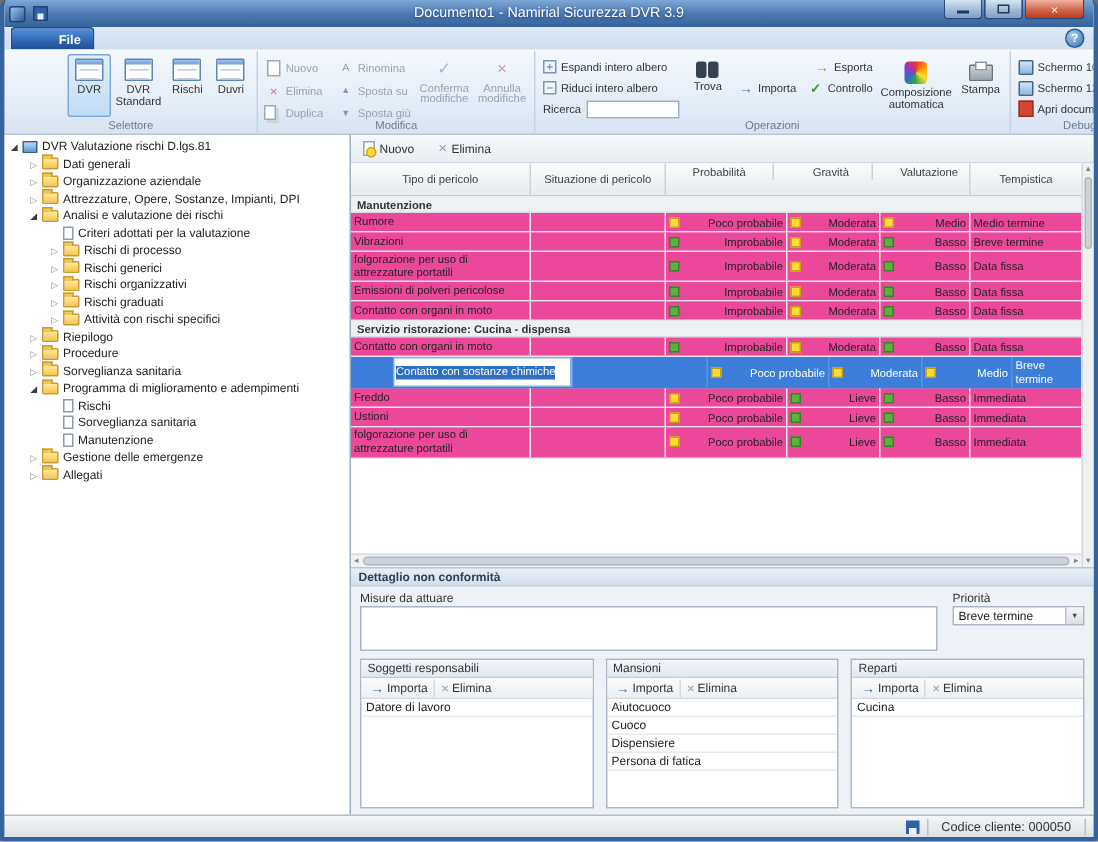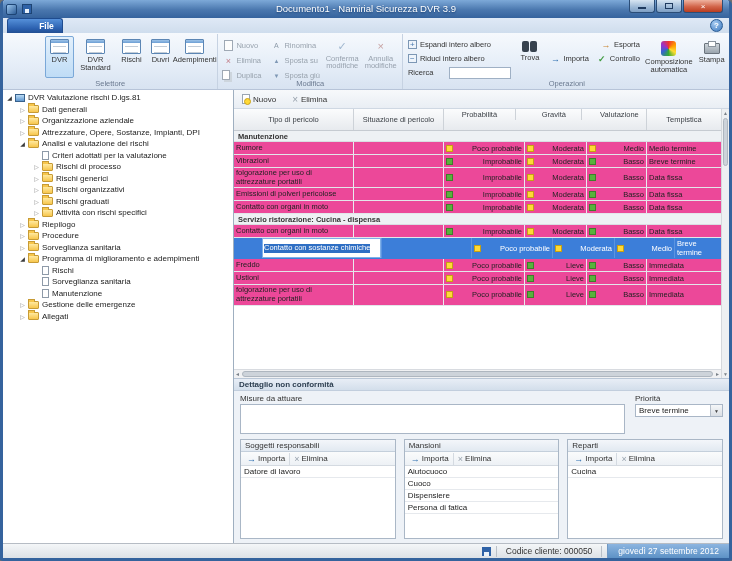--- a/index.html
+++ b/index.html
@@ -103,21 +103,21 @@
     background:#37424e; border-radius:2px; }
   .binoc::before{ left:0; } .binoc::after{ right:0; }
   .cwheel{ width:15px; height:15px; border-radius:3px; flex:none;
     background:conic-gradient(#e33,#f90,#fd3,#3a3,#36c,#93c,#e33); }
   .printer{ width:16px; height:11px; background:linear-gradient(180deg,#cdd4da,#9aa4ad);
     border:1px solid #6a737c; border-radius:1px; position:relative; flex:none; margin-top:2px; }
   .printer::before{ content:""; position:absolute; left:3px; right:3px; top:-3px; height:4px; background:#fff; border:1px solid #8a939c; }
   .ops{ display:flex; align-items:flex-start; gap:4px; margin-top:2px; }
   .ops-col{ display:flex; flex-direction:column; gap:1px; }
   .ops-row{ display:flex; gap:4px; }
-  .ricerca-row{ display:flex; align-items:center; gap:16px; padding-left:2px; height:13px; }
+  .ricerca-row{ display:flex; align-items:center; gap:4px; padding-left:2px; height:13px; }
   .search{ width:62px; height:12px; border:1px solid #9fb0c4; background:#fff;
     font:7.5px "Liberation Sans", sans-serif; padding:0 2px; }
   
   .main{ flex:1; display:flex; min-height:0; background:#eef2f7; }
   .tree{ width:231px; flex:none; background:#fff; border-right:1px solid #9fafc0; padding-top:2px; overflow:hidden; }
   .titem{ display:flex; align-items:center; height:11.5px; font-size:8px; color:#222; white-space:nowrap; }
   .titem[data-level="0"]{ padding-left:2px; }
   .titem[data-level="1"]{ padding-left:15px; }
   .titem[data-level="2"]{ padding-left:29px; }
   .arrow{ width:9px; flex:none; text-align:center; }
@@ -268,24 +268,20 @@
           <div class="bigbtn" data-active="false">
             <span class="doc-icon"></span>
             <span>Rischi</span>
           </div>
 
           <div class="bigbtn" data-active="false">
             <span class="doc-icon"></span>
             <span>Duvri</span>
           </div>
 
-          <div class="bigbtn" data-active="false">
-            <span class="doc-icon"></span>
-            <span>Adempimenti</span>
-          </div>
         </div>
       <div class="rgroup-label">Selettore</div>
     </div>
 
     <div class="rgroup">
       <div class="mgrid">
 
           <div class="sbtn dis">
             <span class="mi" data-ic="new"></span>
             <span>Nuovo</span>
@@ -856,16 +852,15 @@
       </div>
 
     </div>
   </div>
 
   <div class="statusbar">
     <span class="floppy"></span>
     <span class="sb-sep"></span>
     <span class="sb-code">Codice cliente: 000050</span>
     <span class="sb-sep"></span>
-    <span class="sb-date">giovedì 27 settembre 2012</span>
   </div>
 
 </div>
 
 </body></html>

